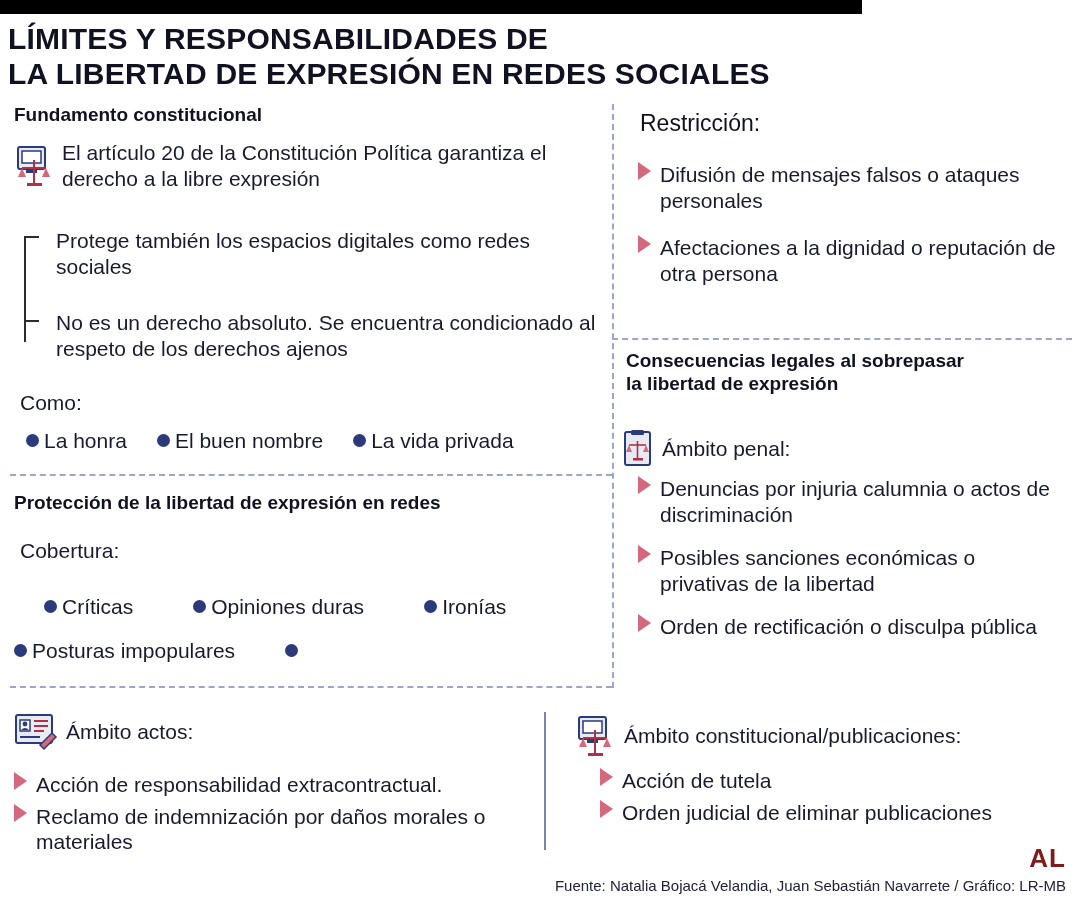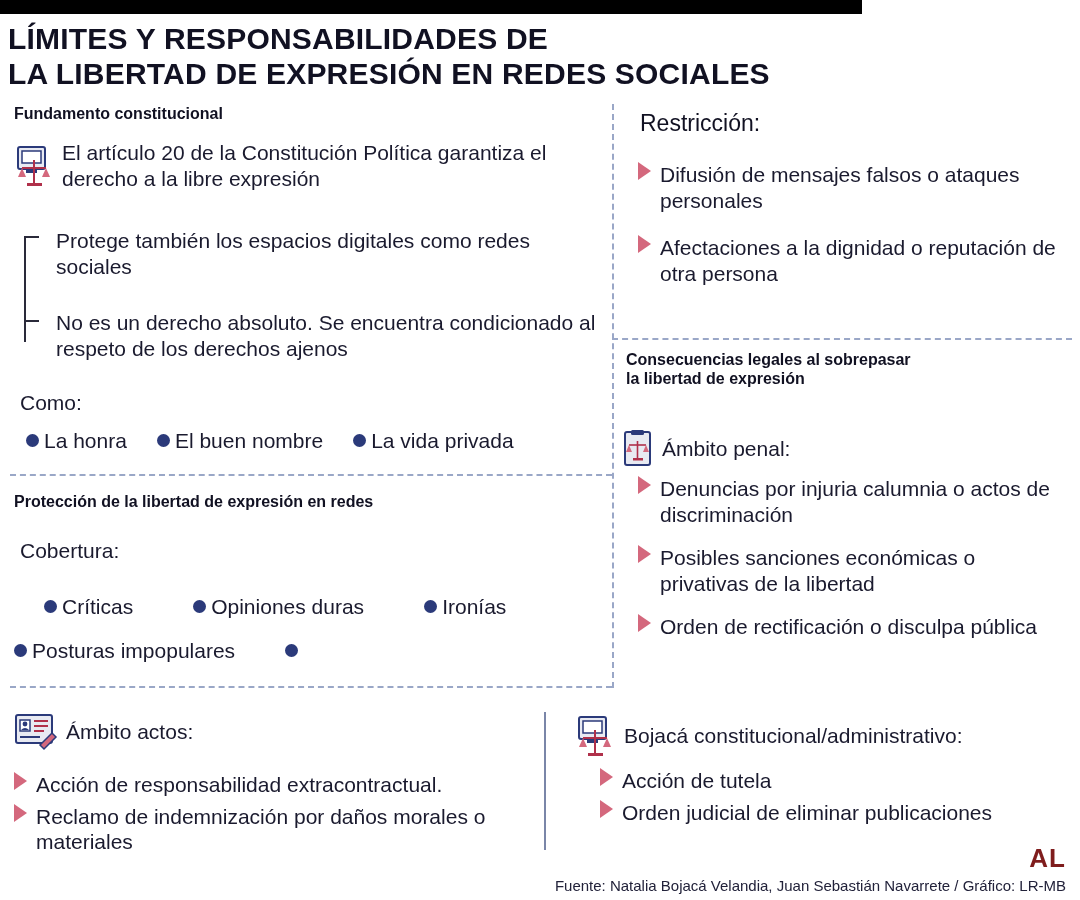--- a/index.html
+++ b/index.html
@@ -44,21 +44,21 @@
     position: absolute;
     border-left: 2px dashed #9aa7c7;
   }
   .dash-h {
     position: absolute;
     border-top: 2px dashed #9aa7c7;
   }
 
   h3.sec {
     margin: 0;
-    font-size: 16px;
+    font-size: 19px;
     font-weight: bold;
     line-height: 1.2;
     color: #111122;
   }
   .body-txt {
     font-size: 21px;
     line-height: 1.22;
     color: #1a1a2e;
   }
   .block-fundamento-title { position: absolute; left: 14px; top: 104px; }
@@ -289,21 +289,21 @@
       <rect x="4" y="3" width="27" height="22" rx="2" fill="#e8eaf2" stroke="#2b3a7a" stroke-width="2"></rect>
       <rect x="8" y="7" width="19" height="12" fill="#ffffff" stroke="#2b3a7a" stroke-width="1.5"></rect>
       <rect x="12" y="25" width="11" height="4" fill="#2b3a7a"></rect>
       <line x1="20" y1="16" x2="20" y2="40" stroke="#b0304a" stroke-width="2"></line>
       <line x1="8" y1="24" x2="32" y2="24" stroke="#b0304a" stroke-width="2"></line>
       <path d="M8 24 L4 33 L12 33 Z" fill="#d4687d"></path>
       <path d="M32 24 L28 33 L36 33 Z" fill="#d4687d"></path>
       <rect x="13" y="39" width="15" height="3" fill="#b0304a"></rect>
     </svg>
   </span>
-  <span class="body-txt">Bojacá constitucional/administrativo:</span>
+  <span class="body-txt">Ámbito constitucional/publicaciones:</span>
 </div>
 
 <div style="position:absolute; left:600px; top:768px; width:470px;">
   <div class="bullet-row">
     <span class="tri"></span>
     <span class="body-txt txt">Acción de tutela</span>
   </div>
   <div class="bullet-row" style="margin-top:4px;">
     <span class="tri"></span>
     <span class="body-txt txt">Orden judicial de eliminar publicaciones</span>

